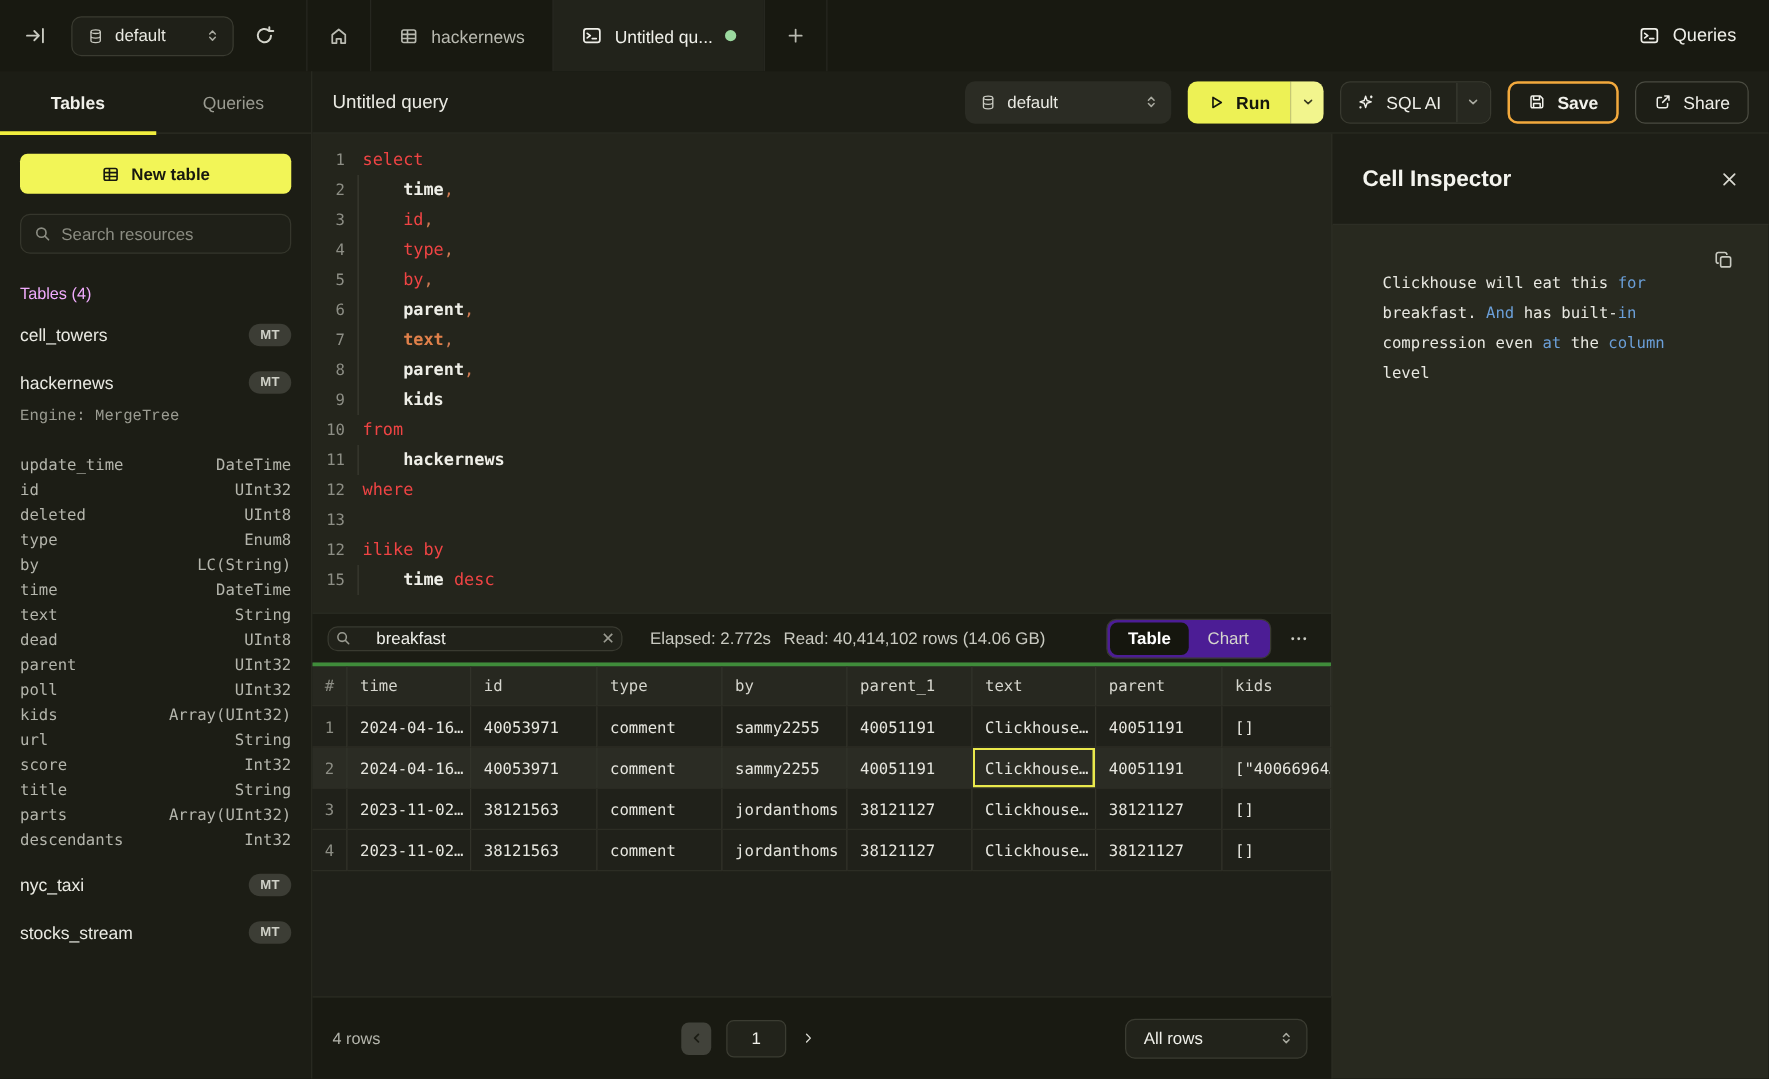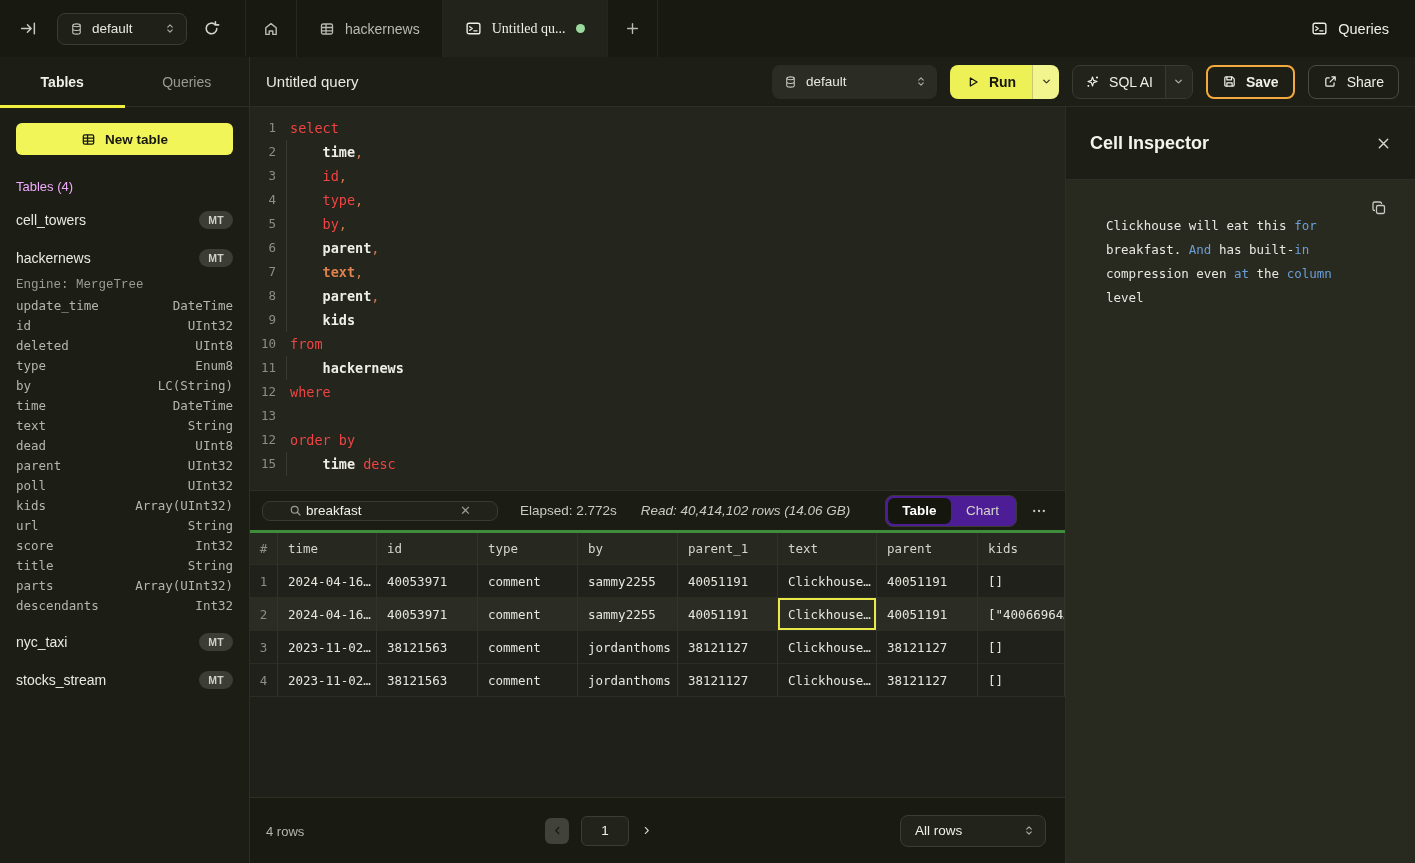--- a/index.html
+++ b/index.html
@@ -15,21 +15,21 @@
   .rail { width:57px; display:flex; align-items:center; justify-content:center; color:#c9cac1; }
   .db-select { height:32px; align-self:center; display:flex; align-items:center; gap:9px;
     background:#1f2018; border:1px solid #3a3b31; border-radius:8px; padding:0 10px 0 12px; width:130px; color:#e9e9e2; }
   .db-select .caret { margin-left:auto; color:#a9aaa0; }
   .refresh-btn { width:36px; height:36px; align-self:center; margin-left:6px; display:flex; align-items:center; justify-content:center;
     background:none; border:none; color:#d3d4cb; cursor:pointer; }
   .tab-strip { display:flex; align-items:stretch; margin-left:16px; }
   .tab { display:flex; align-items:center; gap:10px; padding:0 22px; color:#b9bab1; border-left:1px solid #262720; cursor:pointer; font-size:14px; }
   .tab:last-child { border-right:1px solid #262720; }
   .tab.icon-only { padding:0 17px; }
-  .tab.active { background:#22231b; color:#f0f0ea;font-family:Liberation Serif, serif; }
+  .tab.active { background:#22231b; color:#f0f0ea; }
   .tab .dot { width:9px; height:9px; border-radius:50%; background:#9bd99f; }
   .topbar .spacer { flex:1; }
   .queries-btn { display:flex; align-items:center; gap:10px; background:none; border:none; color:#efefe9;
     font-size:14.5px; margin-right:26px; cursor:pointer; font-family:inherit; }
 
   
   .body { flex:1; display:flex; min-height:0; }
 
   
   .sidebar { width:250px; flex:0 0 250px; background:#1c1d15; border-right:1px solid #2d2e25; display:flex; flex-direction:column; }
@@ -42,21 +42,21 @@
     display:flex; align-items:center; justify-content:center; gap:9px; font-size:13.5px; cursor:pointer; font-family:inherit; }
   .side-search { margin-top:16px; height:32px; background:#1f2018; border:1px solid #35362c; border-radius:8px;
     display:flex; align-items:center; padding:0 10px; gap:8px; color:#8b8c82; }
   .side-search input { background:none; border:none; outline:none; color:#e9e9e2; font-size:13.5px; width:100%; font-family:inherit; }
   .side-search input::placeholder { color:#8b8c82; }
   .side-section { margin-top:24px; color:#f0abfc; font-size:13px; }
   .tbl-item { display:flex; align-items:center; justify-content:space-between; margin-top:14px; height:24px; cursor:pointer; }
   .tbl-item .tname { font-size:14px; color:#eaeae3; }
   .badge { background:#3c3d35; color:#cfd0c7; font-size:10.5px; font-weight:bold; border-radius:9px; padding:3px 9px; letter-spacing:.3px; }
   .engine-line { margin-top:8px; font-size:12.5px; color:#9b9c92;font-family:Liberation Mono, monospace; }
-  .col-list { margin-top:4px; margin-bottom:6px; }
+  .col-list { margin-top:22px; margin-bottom:6px; }
   .col-row { display:flex; justify-content:space-between; font-size:12.5px; line-height:20px; color:#b4b5ac; }
 
   
   .main { flex:1; display:flex; flex-direction:column; min-width:0; }
   .query-header { height:50px; flex:0 0 50px; background:#1d1e16; border-bottom:1px solid #2d2e25;
     display:flex; align-items:center; padding:0 16px; }
   .qh-title { font-size:15px; color:#eaeae3; }
   .qh-actions { margin-left:auto; display:flex; align-items:center; gap:13px; }
   .qh-db { height:34px; width:165px; background:#2b2c24; border-radius:8px; display:flex; align-items:center; gap:9px; padding:0 10px 0 12px; }
   .qh-db .caret { margin-left:auto; color:#a9aaa0; }
@@ -83,26 +83,26 @@
   .tk-k { color:#ef4444; }
   .tk-w { color:#efefe8; font-weight:bold; }
   .tk-o { color:#e0804a; font-weight:bold; }
   .tk-s { color:#b9c14d; }
   .tk-p { color:#cf7a52; }
 
   
   .results-toolbar { height:40px; flex:0 0 40px; background:#1b1c14; border-top:1px solid #2d2e25;
     display:flex; align-items:center; padding:0 18px 0 12px; gap:0; }
   .res-search { width:236px; height:20px; background:#21221a; border:1px solid #393a30; border-radius:8px;
-    display:flex; align-items:center; padding:0 26px; gap:4px; color:#9a9b91; flex:0 0 236px; }
+    display:flex; align-items:center; padding:0 5px; gap:20px; color:#9a9b91; flex:0 0 236px; }
   .res-search input { background:none; border:none; outline:none; color:#f0f0ea; font-size:13.5px; width:100%; font-family:inherit; }
   .res-search .clear { cursor:pointer; color:#9a9b91; font-size:13px; }
   .stat { color:#c9cac1; font-size:13.5px; white-space:nowrap; }
   .stat.elapsed { margin-left:22px; }
-  .stat.read { margin-left:24px;font-style:italic; }
+  .stat.read { margin-left:10px; }
   .view-toggle { margin-left:auto; height:32px; background:#4c1d95; border:1px solid #3a3b31; border-radius:8px; padding:2px; display:flex; }
   .seg { min-width:63px; padding:0 12px; border-radius:6px; display:flex; align-items:center; justify-content:center; color:#d5d5cd; cursor:pointer; font-size:13.5px; }
   .seg.active { background:#15160e; color:#ffffff; font-weight:bold; }
   .more-btn { margin-left:14px; color:#c9cac1; background:none; border:none; cursor:pointer; display:flex; }
 
   
   .grid { flex:0 0 auto; font-family:"DejaVu Sans Mono", monospace; font-size:12.5px; }
   .grid-row { display:grid; grid-template-columns:28px 99px 101px 100px 100px 100px 99px 101px 1fr; }
   .grid-head { background:#272820; border-top:3px solid #3f8c3a; }
   .grid-head .cell { height:32px; color:#d6d6ce; }
@@ -230,20 +230,29 @@
       <div class="side-scroll">
         <button class="new-table-btn">
           <span>
             <svg width="15" height="15" viewBox="0 0 16 16" fill="none" stroke="#17180f" stroke-width="1.4">
                 <rect x="2.5" y="3" width="11" height="10" rx="1.5"></rect>
                 <path d="M2.5 6.5h11M2.5 9.8h11M7 3v10"></path>
               </svg>
           </span>
           <span>New table</span>
         </button>
+        <div class="side-search">
+          <span>
+            <svg width="14" height="14" viewBox="0 0 16 16" fill="none" stroke="currentColor" stroke-width="1.5" stroke-linecap="round">
+                <circle cx="7" cy="7" r="4.2"></circle>
+                <path d="M10.2 10.2 13.5 13.5"></path>
+              </svg>
+          </span>
+          <input type="text" placeholder="Search resources" style="">
+        </div>
         <div class="side-section">Tables (4)</div>
         <div id="tables-list">
             <div class="tbl-item">
               <span class="tname">cell_towers</span>
               <span class="badge">MT</span>
             </div>
             <div class="tbl-item">
               <span class="tname">hackernews</span>
               <span class="badge">MT</span>
             </div>
@@ -448,21 +457,21 @@
               </div>
               <div class="code-line">
                 <span class="gutter">12</span>
                 <span class="code"><span class="tk-k">where</span></span>
               </div>
               <div class="code-line">
                 <span class="gutter">13</span>
               </div>
               <div class="code-line">
                 <span class="gutter">12</span>
-                <span class="code"><span class="tk-k">order by</span></span>
+                <span class="code"><span class="tk-k">ilike by</span></span>
               </div>
               <div class="code-line">
                 <span class="gutter">15</span>
                 <span class="code indented"><span>    </span><span class="tk-w">time</span><span> </span><span class="tk-k">desc</span></span>
               </div>
             </div>
 
           <div class="results-toolbar">
             <div class="res-search">
               <span>

